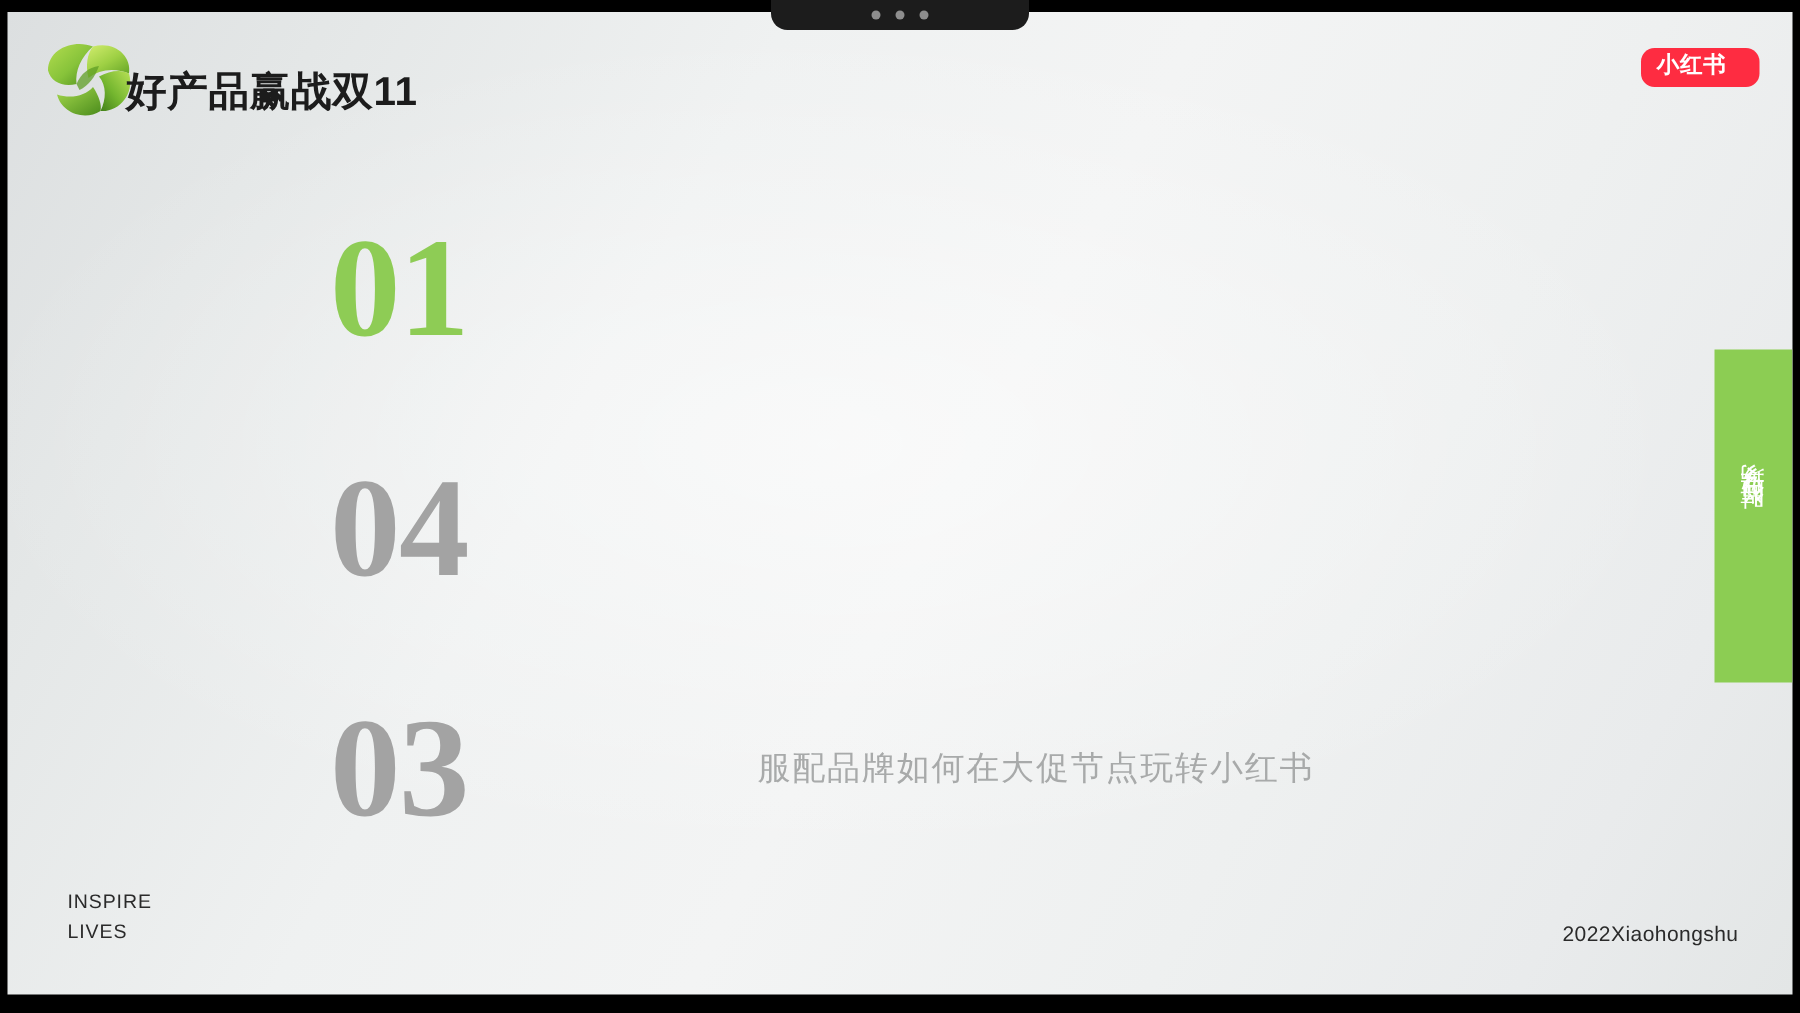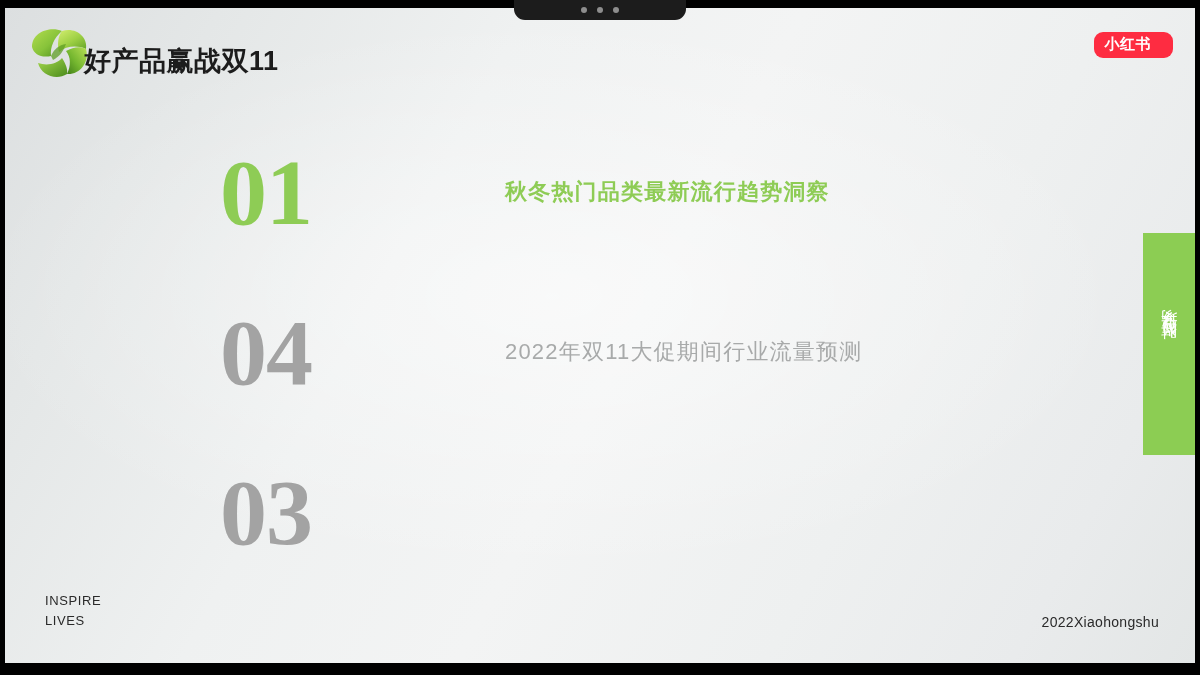--- a/index.html
+++ b/index.html
@@ -244,30 +244,29 @@
 
       <div id="deck-title">好产品赢战双11</div>
 
       <div id="xhs-logo">小红书</div>
     </div>
 
     <div id="agenda">
 
       <div class="agenda-row active">
         <span class="agenda-num">01</span>
-        <span class="agenda-text">秋冬热门品类最新流行趋势洞察</span>
       </div>
 
       <div class="agenda-row">
         <span class="agenda-num">04</span>
-        <span class="agenda-text">2022年双11大促期间行业流量预测</span>
       </div>
 
       <div class="agenda-row">
         <span class="agenda-num">03</span>
+        <span class="agenda-text">服配品牌如何在大促节点玩转小红书</span>
       </div>
 
     </div>
 
     <div id="side-tab">
       <span id="side-tab-label">时尚行业专场</span>
     </div>
 
     <div id="footer-left">
       <div>INSPIRE</div>

